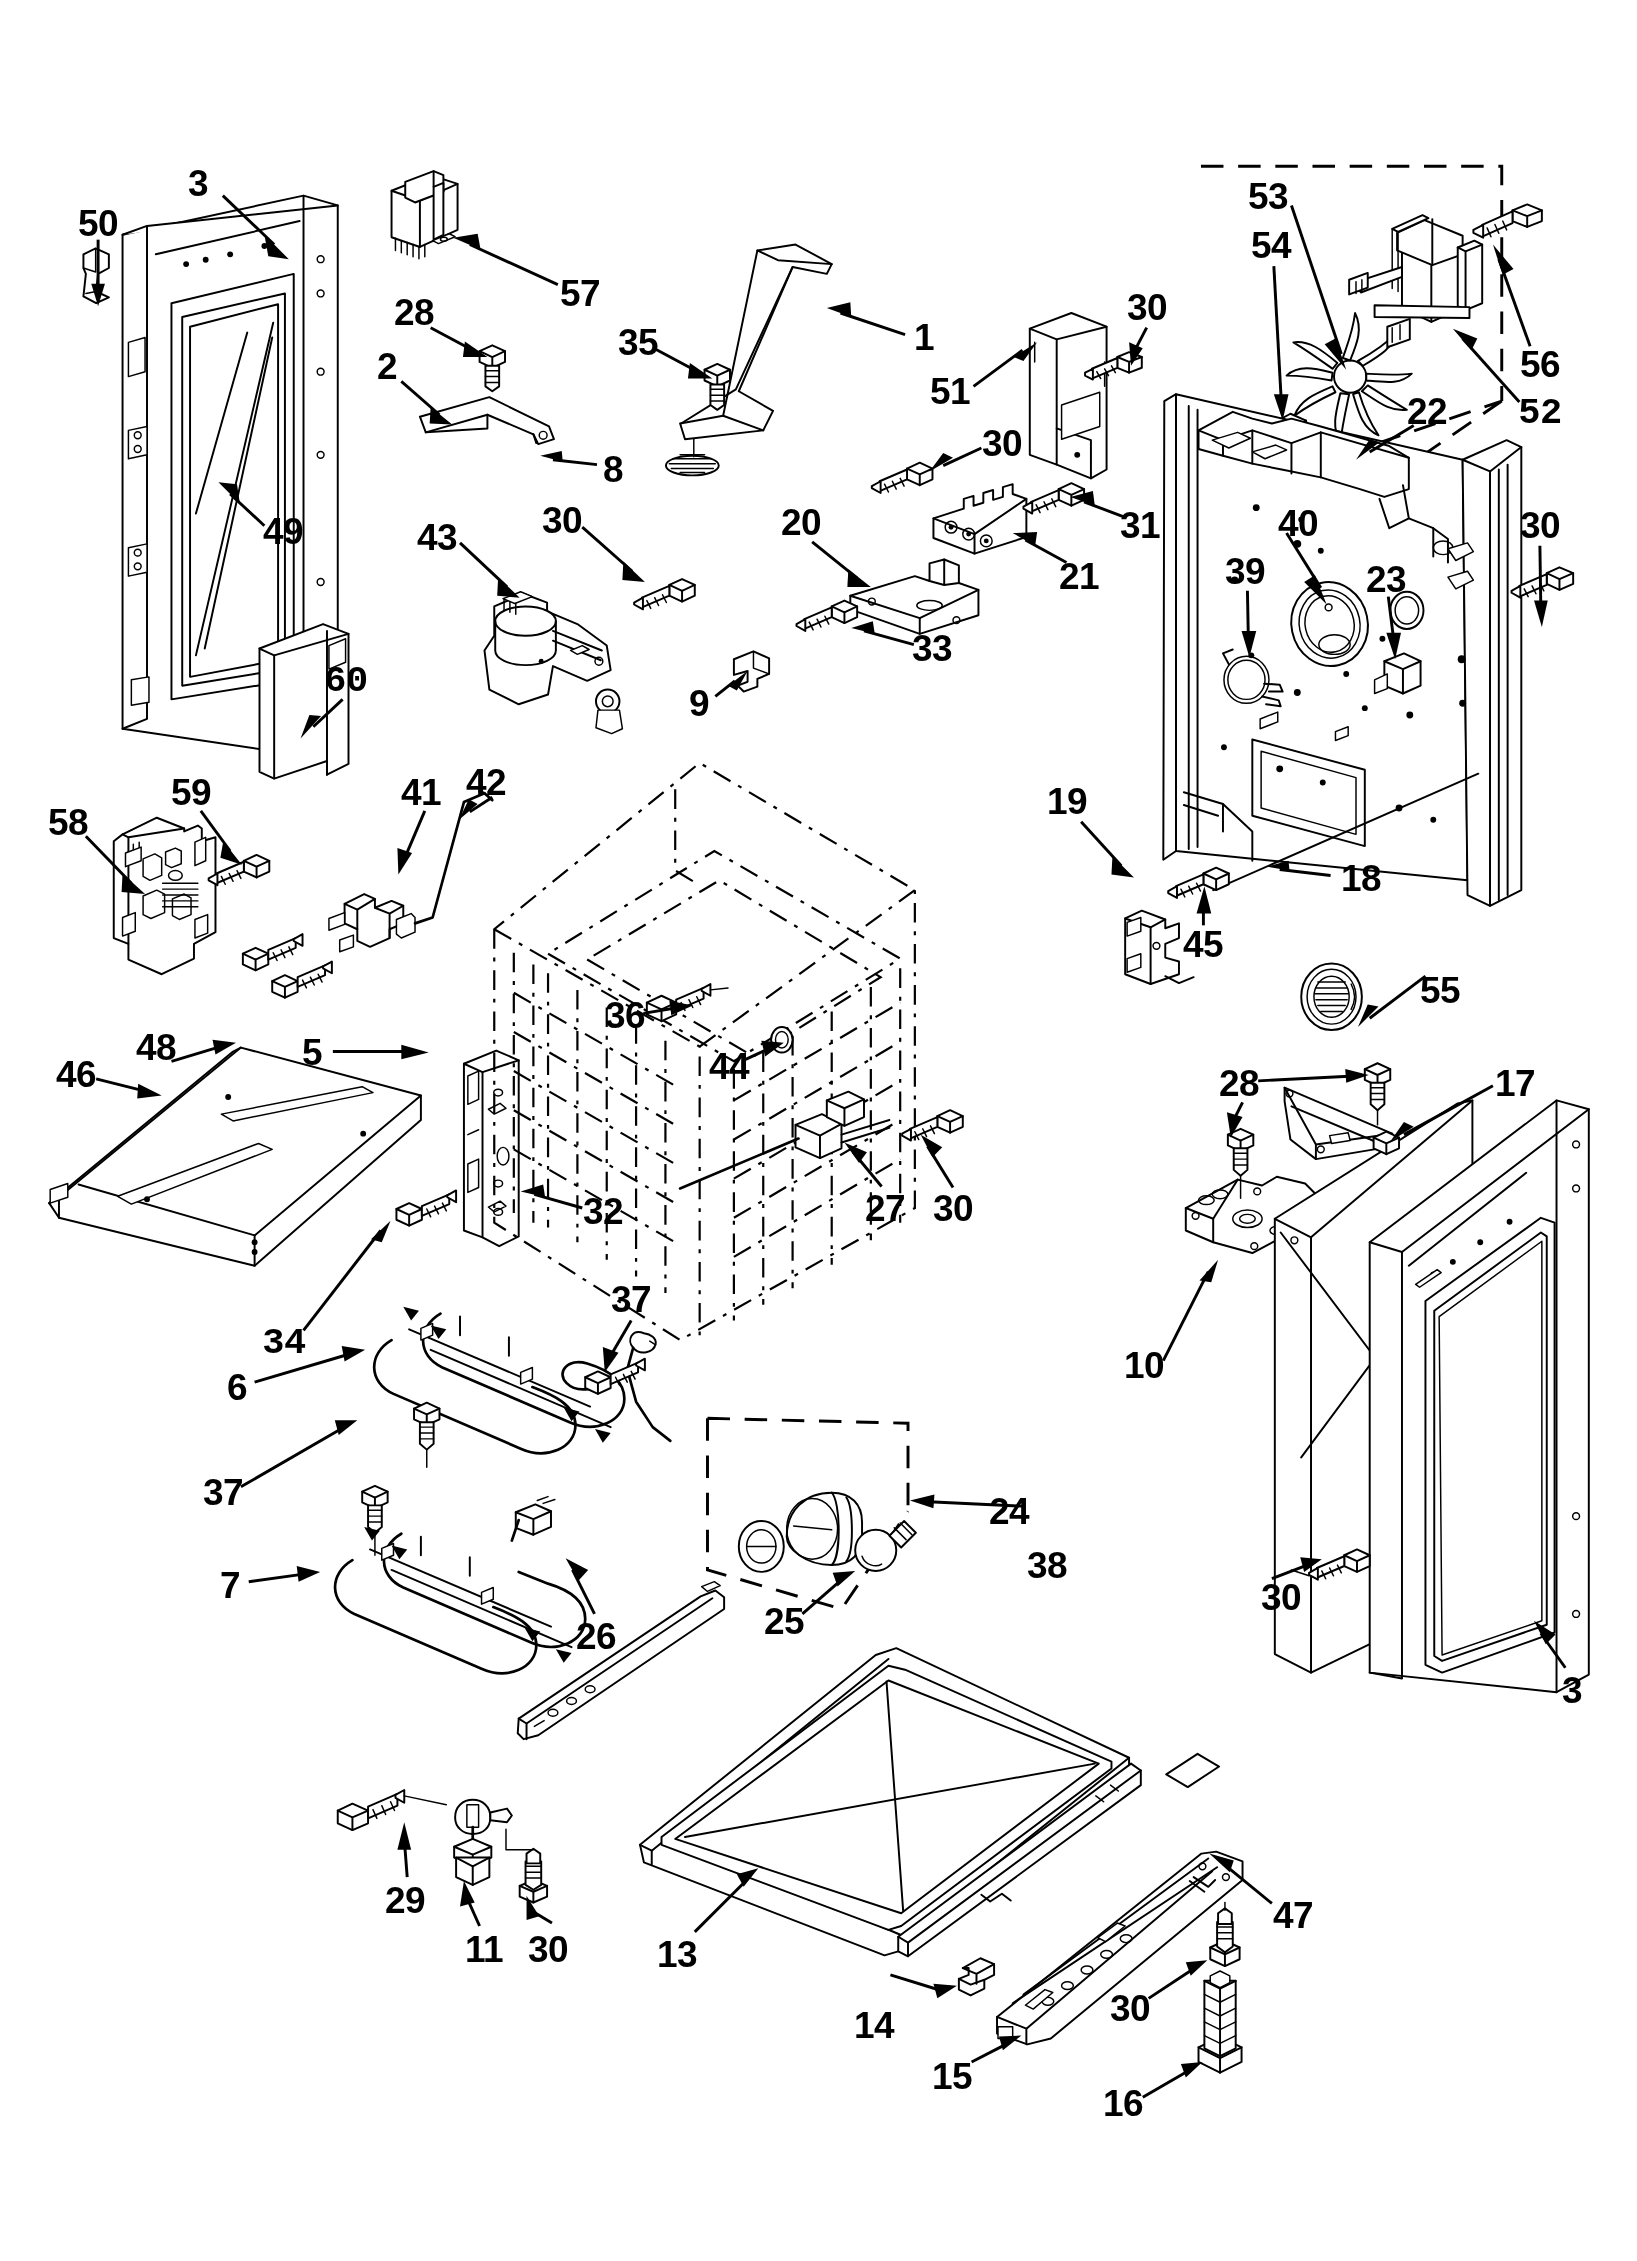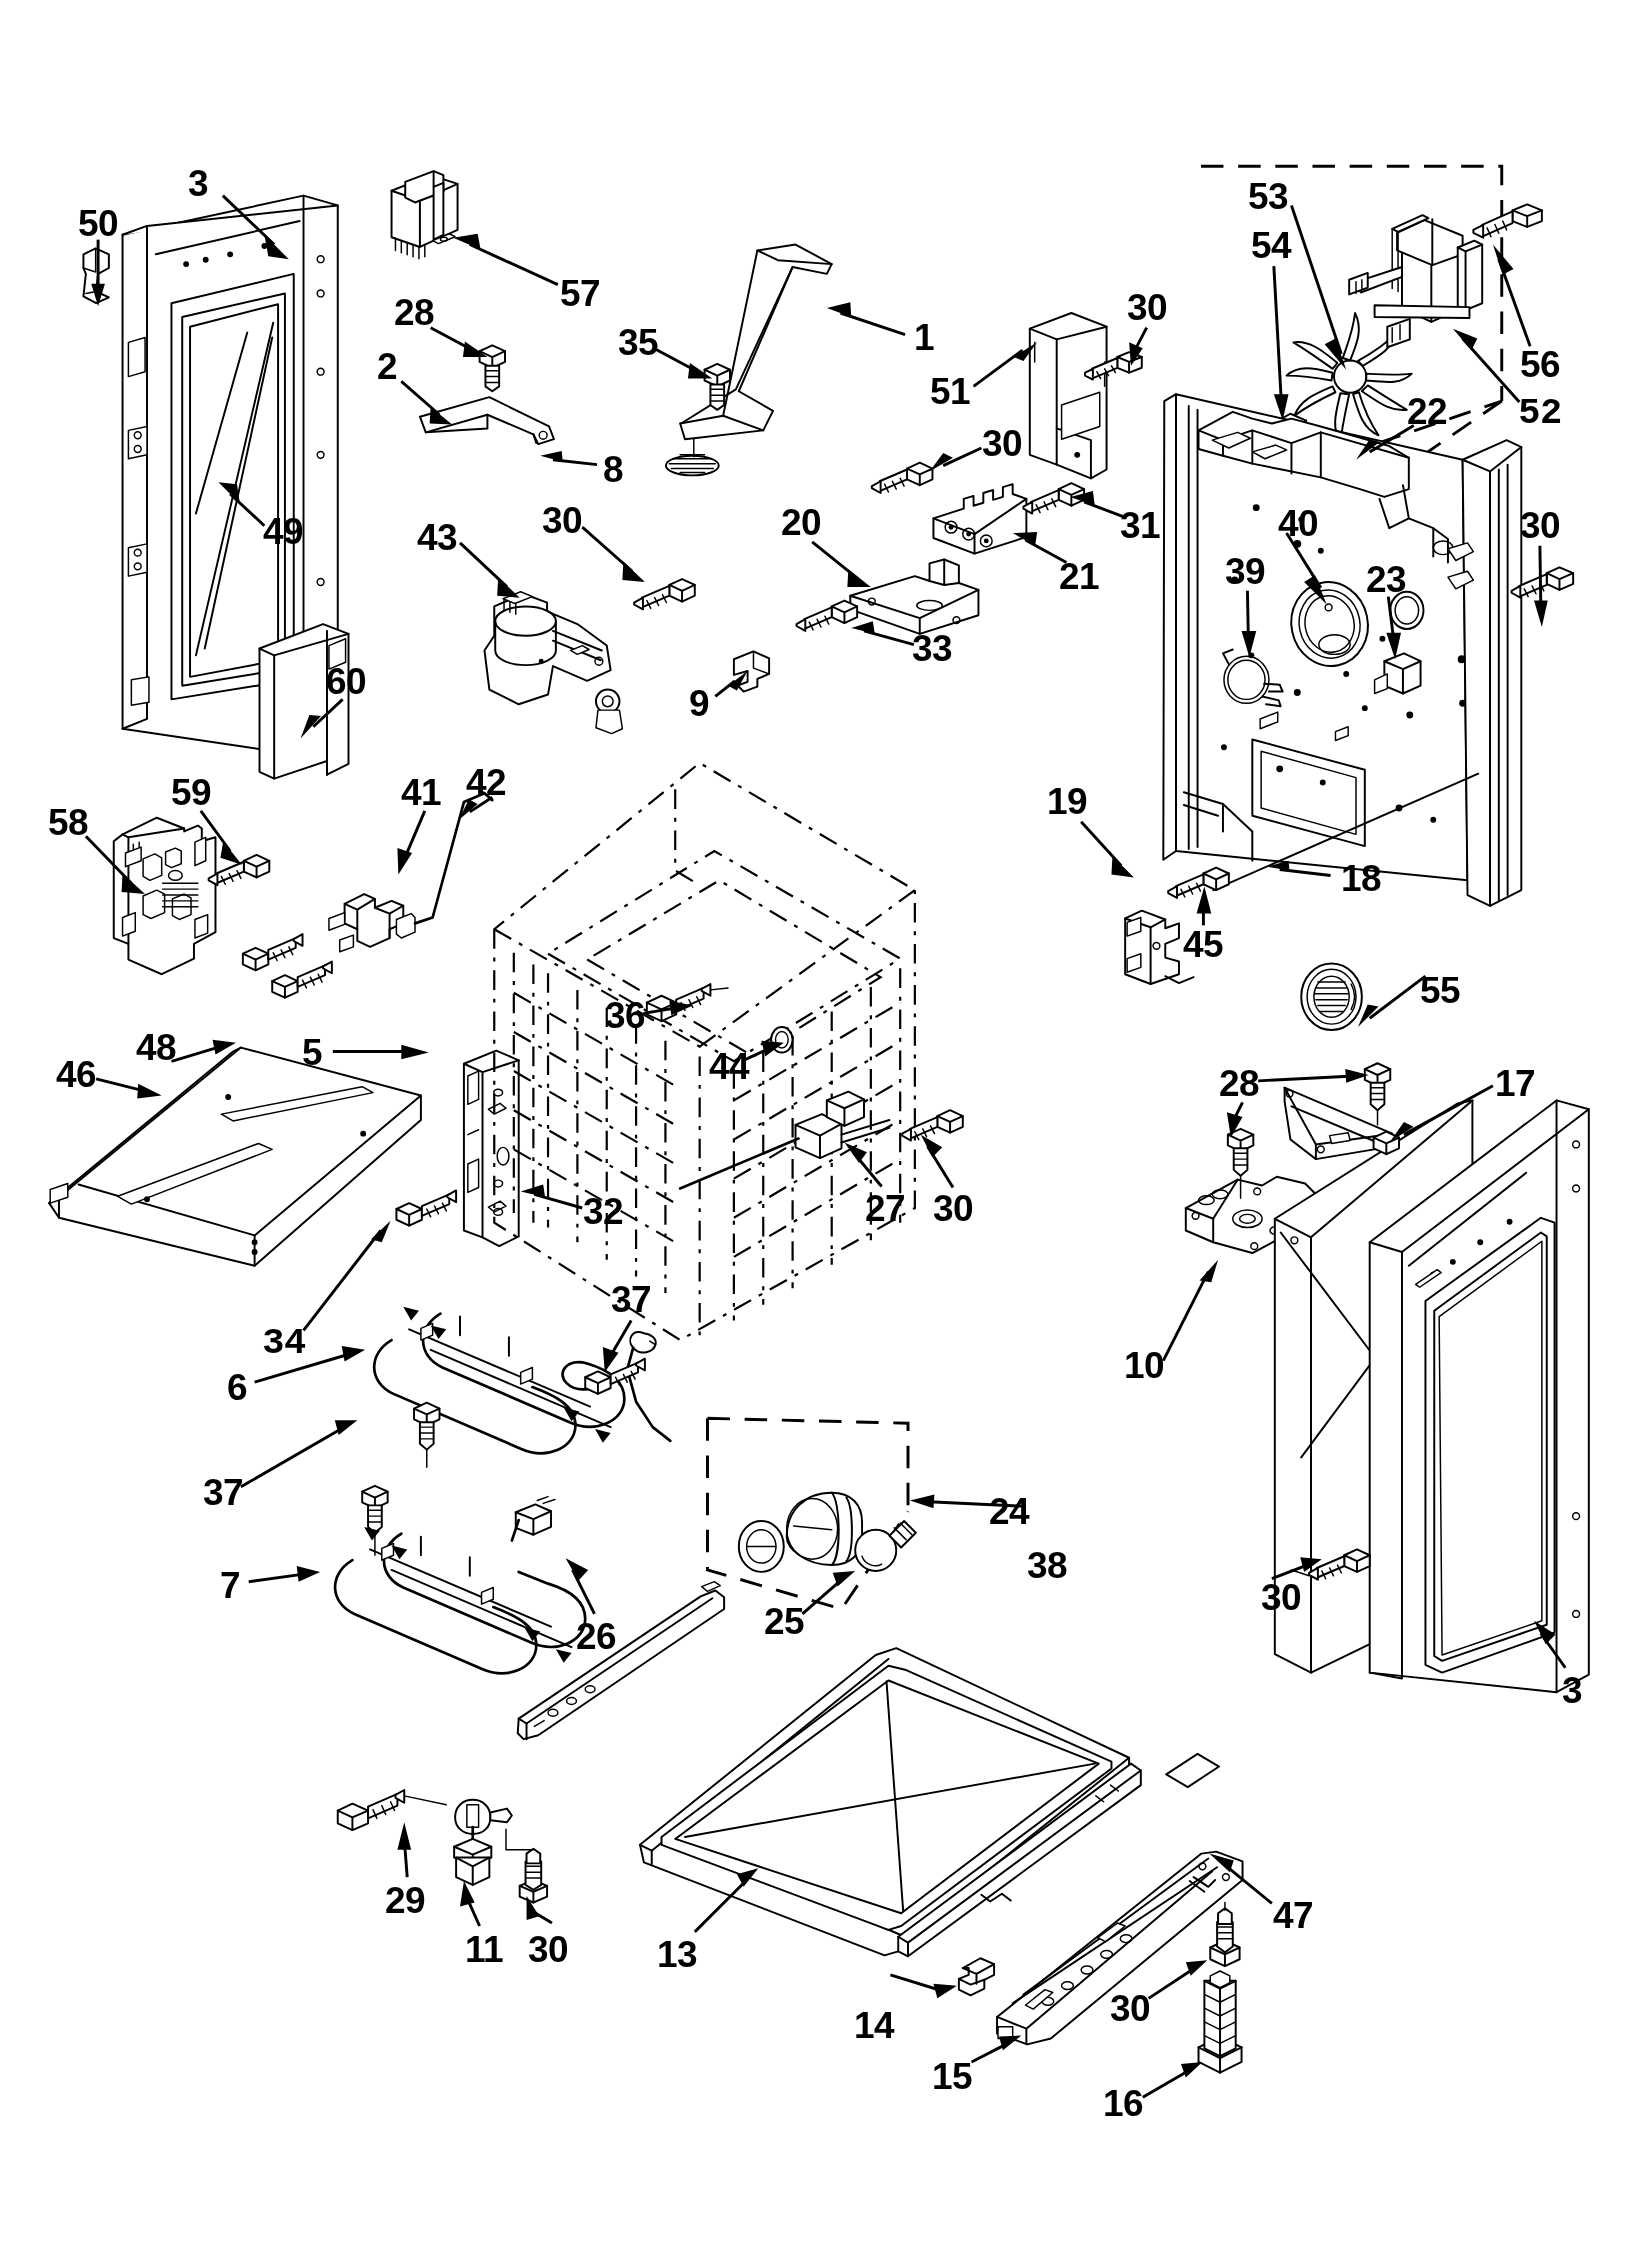--- a/index.html
+++ b/index.html
@@ -1012,21 +1012,21 @@
       <div class="callout" style="left: 699px; top: 703px;">9</div>
       <div class="callout" style="left: 1268px; top: 196px;">53</div>
       <div class="callout" style="left: 1271px; top: 245px;">54</div>
       <div class="callout" style="left: 1540px; top: 364px;">56</div>
       <div class="callout" style="left: 1540px; top: 413px; font-family: Liberation Mono, monospace;">52</div>
       <div class="callout" style="left: 1427px; top: 411px;">22</div>
       <div class="callout" style="left: 1268px; top: 523px; margin-left: 30px;">40</div>
       <div class="callout" style="left: 1245px; top: 571px;">39</div>
       <div class="callout" style="left: 1386px; top: 579px;">23</div>
       <div class="callout" style="left: 1540px; top: 525px;">30</div>
-      <div class="callout" style="left: 346px; top: 681px;">60</div>
+      <div class="callout" style="left: 346px; top: 681px; font-family: Liberation Mono, monospace;">60</div>
       <div class="callout" style="left: 191px; top: 792px;">59</div>
       <div class="callout" style="left: 68px; top: 822px;">58</div>
       <div class="callout" style="left: 421px; top: 792px;">41</div>
       <div class="callout" style="left: 486px; top: 782px;">42</div>
       <div class="callout" style="left: 1067px; top: 801px;">19</div>
       <div class="callout" style="left: 1361px; top: 878px;">18</div>
       <div class="callout" style="left: 1203px; top: 944px;">45</div>
       <div class="callout" style="left: 1440px; top: 990px;">55</div>
       <div class="callout" style="left: 156px; top: 1047px;">48</div>
       <div class="callout" style="left: 76px; top: 1074px;">46</div>

